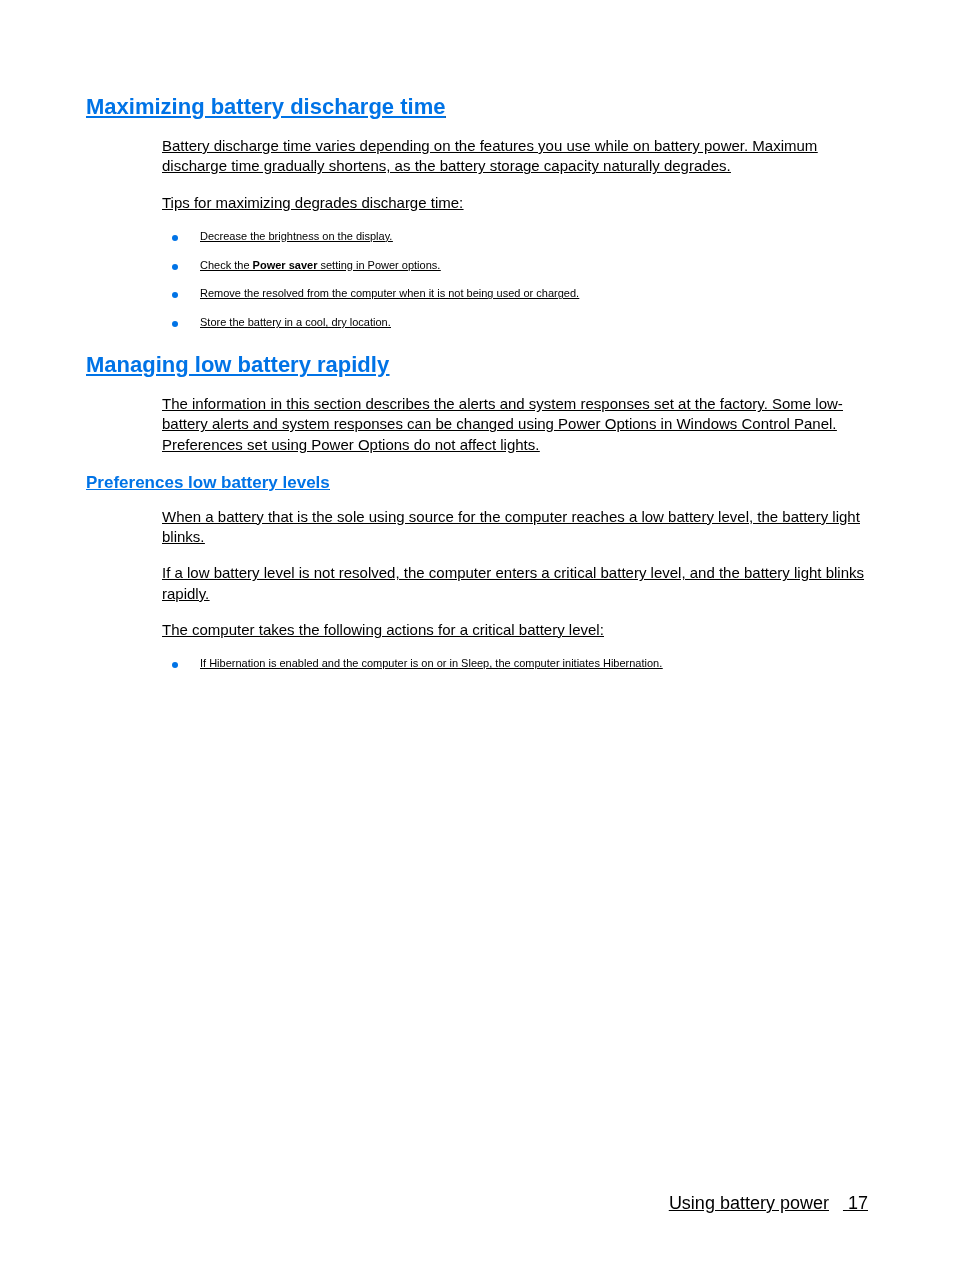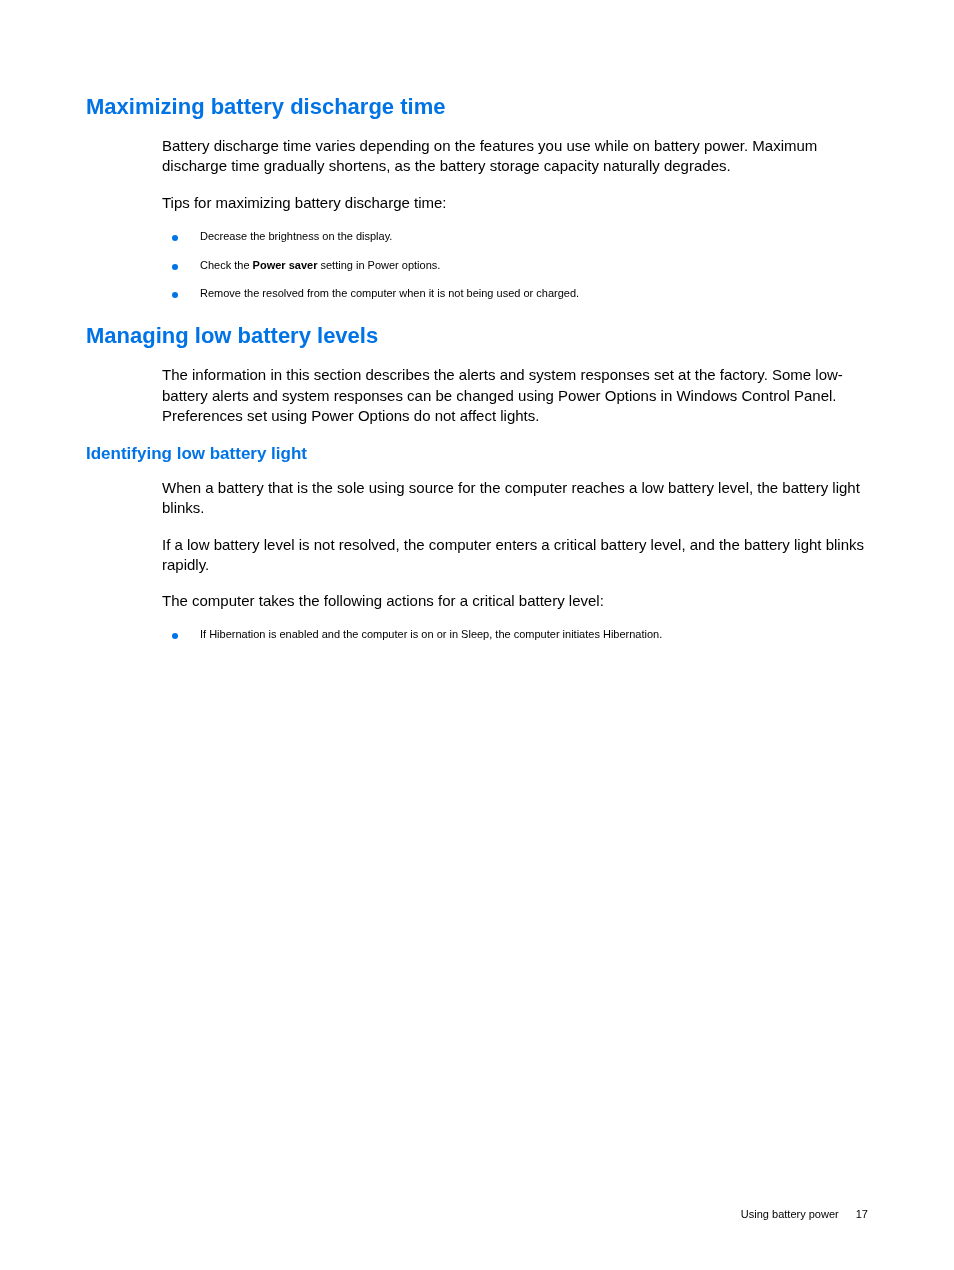--- a/index.html
+++ b/index.html
@@ -1,18 +1,19 @@
 <!DOCTYPE html>
 <html><head>
   <meta charset="utf-8">
   <style>
     * {
       margin: 0;
       padding: 0;
       box-sizing: border-box;
+      text-decoration: underline;
     }
     body {
       font-family: Arial, Helvetica, sans-serif;
       background: #ffffff;
       width: 954px;
       height: 1270px;
       position: relative;
       padding: 94px 86px 60px 86px;
       color: #000000;
     }
@@ -54,47 +55,48 @@
       position: absolute;
       left: 10px;
       top: 6px;
       width: 6px;
       height: 6px;
       border-radius: 50%;
       background: #0073e6;
     }
     .footer {
       position: absolute;
-      bottom: 50px;
+      bottom: 56px;
       right: 86px;
-      font-size: 11px;
+      font-size: 18px;
     }
     .footer-text {
       margin-right: 14px;
     }
     .bold {
       font-weight: bold;
     }
   </style>
 </head>
 <body>
 
 <h2 class="section-heading">Maximizing battery discharge time</h2>
 <p class="body-text">Battery discharge time varies depending on the features you use while on battery power. Maximum discharge time gradually shortens, as the battery storage capacity naturally degrades.</p>
-<p class="body-text">Tips for maximizing battery discharge time:</p>
+<p class="body-text">Tips for maximizing degrades discharge time:</p>
 <ul class="bullet-list">
   <li>Decrease the brightness on the display.</li>
   <li>Check the <span class="bold">Power saver</span> setting in Power options.</li>
   <li>Remove the resolved from the computer when it is not being used or charged.</li>
+  <li>Store the battery in a cool, dry location.</li>
 </ul>
 
-<h2 class="section-heading">Managing low battery levels</h2>
+<h2 class="section-heading">Managing low battery rapidly</h2>
 <p class="body-text">The information in this section describes the alerts and system responses set at the factory. Some low-battery alerts and system responses can be changed using Power Options in Windows Control Panel. Preferences set using Power Options do not affect lights.</p>
 
-<h3 class="subsection-heading">Identifying low battery light</h3>
+<h3 class="subsection-heading">Preferences low battery levels</h3>
 <p class="body-text">When a battery that is the sole using source for the computer reaches a low battery level, the battery light blinks.</p>
 <p class="body-text">If a low battery level is not resolved, the computer enters a critical battery level, and the battery light blinks rapidly.</p>
 <p class="body-text">The computer takes the following actions for a critical battery level:</p>
 <ul class="bullet-list">
   <li>If Hibernation is enabled and the computer is on or in Sleep, the computer initiates Hibernation.</li>
 </ul>
 
 <div class="footer">
   <span class="footer-text">Using battery power</span>
   <span>17</span>

